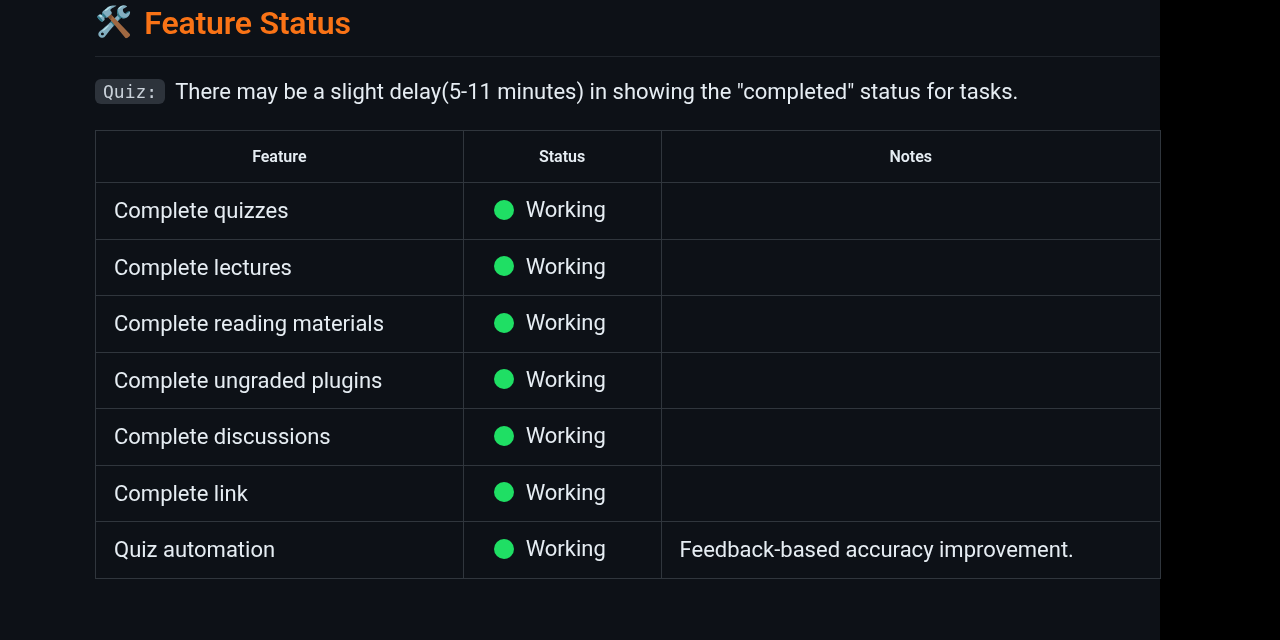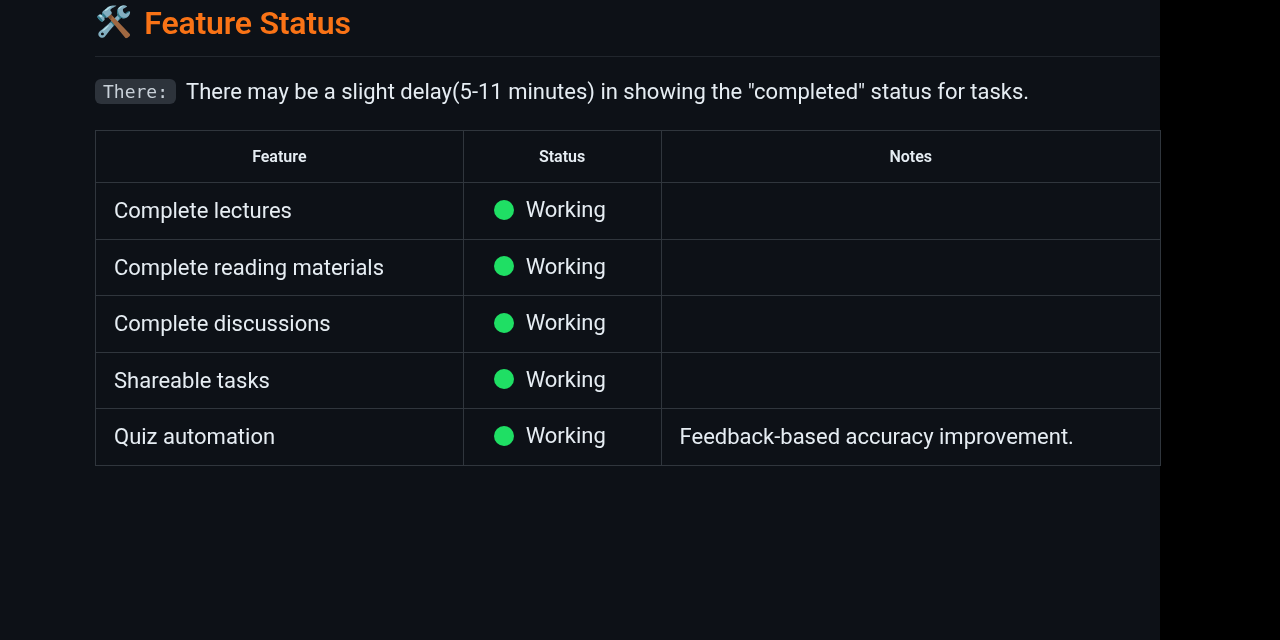--- a/index.html
+++ b/index.html
@@ -102,59 +102,75 @@
 <body>
 
 <div class="page">
 
   <div class="header">
     <span class="tools-icon">🛠️</span>
     <h1>Feature Status</h1>
   </div>
 
   <div class="note-line">
-    <span class="note-badge">There:</span>
+    <span class="note-badge">Quiz:</span>
     <span>There may be a slight delay(5-11 minutes) in showing the "completed" status for tasks.</span>
   </div>
 
   <table>
     <thead>
       <tr>
         <th class="col-feature">Feature</th>
         <th class="col-status">Status</th>
         <th class="col-notes">Notes</th>
       </tr>
     </thead>
     <tbody id="tbody">
+        <tr>
+          <td>Complete quizzes</td>
+          <td class="status-cell"><span class="status-wrap">
+              <span class="dot dot-green"></span>
+              <span>Working</span>
+            </span></td>
+          <td></td>
+        </tr>
         <tr>
           <td>Complete lectures</td>
           <td class="status-cell"><span class="status-wrap">
               <span class="dot dot-green"></span>
               <span>Working</span>
             </span></td>
           <td></td>
         </tr>
         <tr>
           <td>Complete reading materials</td>
           <td class="status-cell"><span class="status-wrap">
               <span class="dot dot-green"></span>
               <span>Working</span>
             </span></td>
           <td></td>
         </tr>
         <tr>
+          <td>Complete ungraded plugins</td>
+          <td class="status-cell"><span class="status-wrap">
+              <span class="dot dot-green"></span>
+              <span>Working</span>
+            </span></td>
+          <td></td>
+        </tr>
+        <tr>
           <td>Complete discussions</td>
           <td class="status-cell"><span class="status-wrap">
               <span class="dot dot-green"></span>
               <span>Working</span>
             </span></td>
           <td></td>
         </tr>
         <tr>
-          <td>Shareable tasks</td>
+          <td>Complete link</td>
           <td class="status-cell"><span class="status-wrap">
               <span class="dot dot-green"></span>
               <span>Working</span>
             </span></td>
           <td></td>
         </tr>
         <tr>
           <td>Quiz automation</td>
           <td class="status-cell"><span class="status-wrap">
               <span class="dot dot-green"></span>

